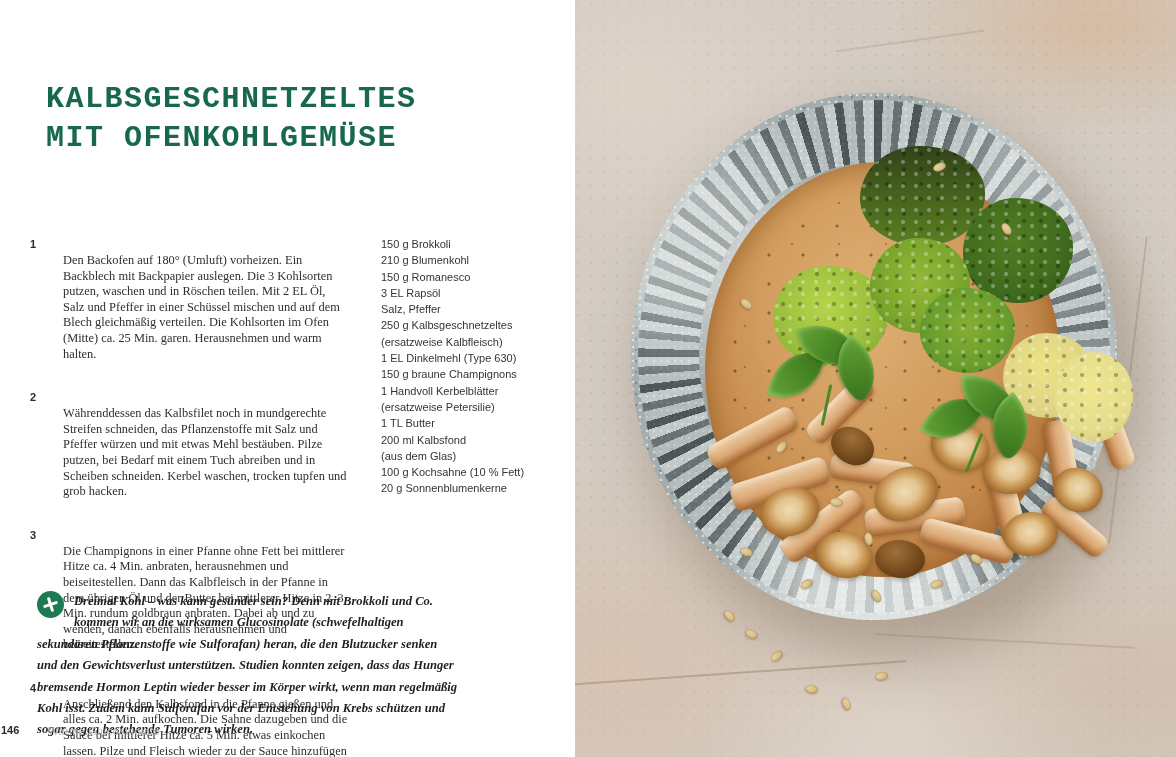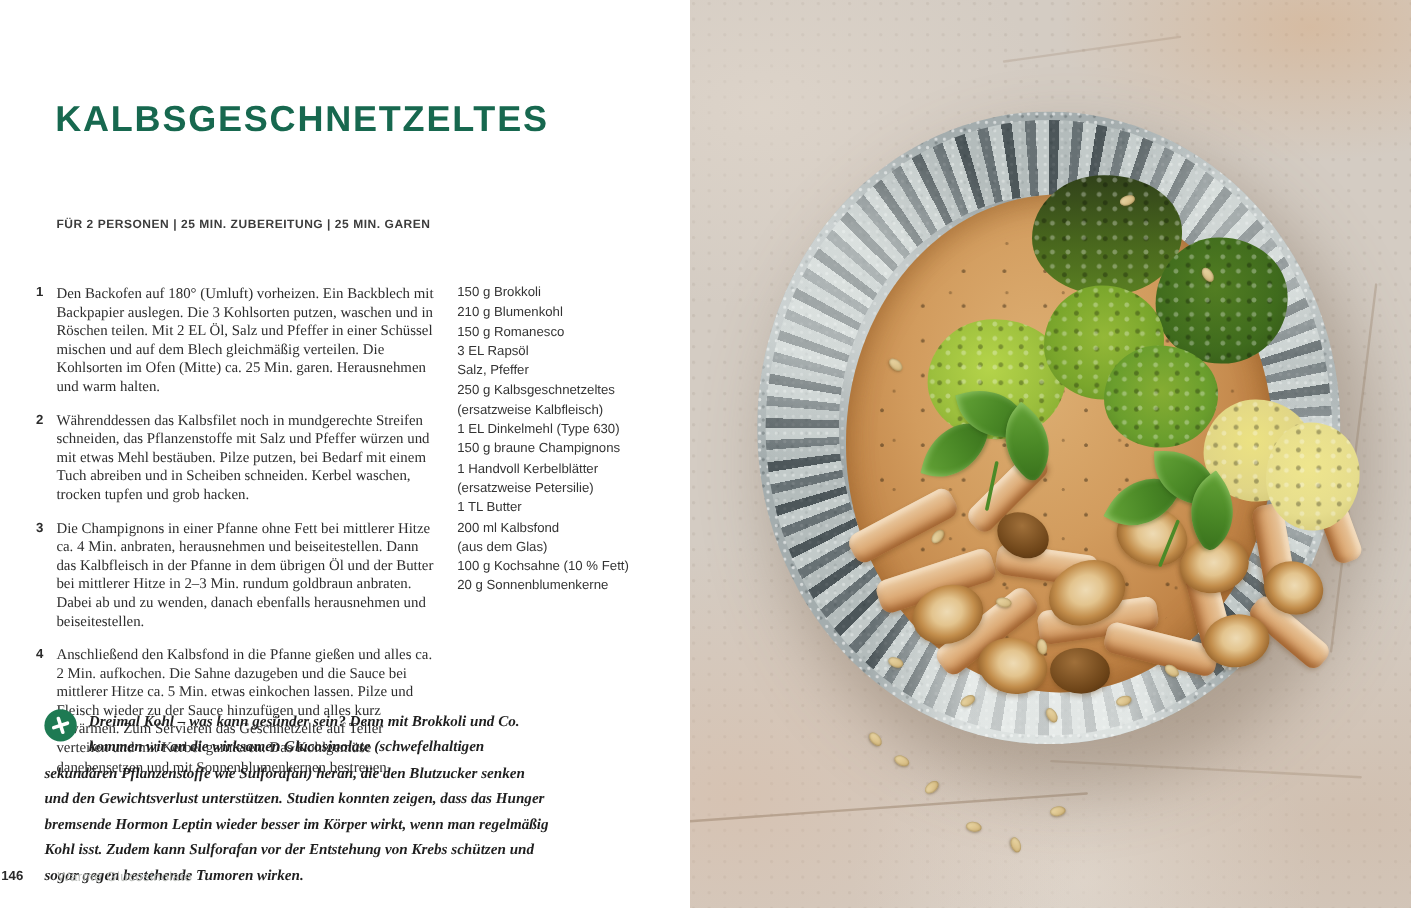--- a/index.html
+++ b/index.html
@@ -1,28 +1,28 @@
 <!DOCTYPE html>
 <html><head>
 <meta charset="utf-8">
 <style>
   html,body{margin:0;padding:0;background:#e9e9e9;}
   .stage{position:relative;width:1176px;height:757px;margin:0 auto;background:#ffffff;overflow:hidden;
          font-family:"Liberation Sans",sans-serif;}
   
   .left-page{position:absolute;left:0;top:0;width:575px;height:757px;background:#ffffff;}
   .title{position:absolute;left:46px;top:60px;width:480px;
-         font-family:Liberation Sans, sans-serif;font-weight:700;
+         font-family:Liberation Mono, monospace;font-weight:700;
          font-size:30px;line-height:39px;letter-spacing:1.5px;color:#17684f;}
   .meta{position:absolute;left:47px;top:179px;width:420px;
         font-size:10px;font-weight:700;letter-spacing:.45px;line-height:18px;color:#3c3c3c;}
   .steps{position:absolute;left:30px;top:237px;width:334px;}
   .step{display:flex;margin-bottom:12px;}
   .step-num{width:17px;flex:0 0 17px;font-size:11px;font-weight:700;color:#2b2b2b;padding-top:1px;}
-  .step-text{margin:0;font-family:"Liberation Serif",serif;font-size:12.4px;line-height:15.6px;color:#2e2e2e;}
+  .step-text{margin:16px;font-family:"Liberation Serif",serif;font-size:12.4px;line-height:15.6px;color:#2e2e2e;}
   .ingredients{position:absolute;left:381px;top:236px;width:185px;
                font-size:11px;font-weight:400;line-height:16.3px;color:#343434;}
   .ingredient{white-space:nowrap;}
   .tip{position:absolute;left:37px;top:591px;width:422px;
        font-family:"Liberation Serif",serif;font-style:italic;font-weight:700;
        font-size:12.6px;line-height:21.4px;color:#1f1f1f;}
   .tip-icon{float:left;width:27px;height:27px;margin:0 10px 2px 0;border-radius:50%;
             background:#1e7a53;position:relative;}
   .tip-icon::before,.tip-icon::after{content:"";position:absolute;background:#ffffff;border-radius:2px;}
   .tip-icon::before{left:6px;top:12px;width:15px;height:3px;transform:rotate(-18deg);}
@@ -94,24 +94,24 @@
      box-shadow:inset 2px 2px 5px rgba(220,255,180,.35), 0 2px 3px rgba(40,70,15,.3);}
   .stem{position:absolute;width:3px;height:42px;border-radius:2px;background:#4c8a28;}
 </style>
 </head>
 <body>
 
 <div class="stage">
 
   <div class="left-page">
     <h1 class="title"><span>KALBSGESCHNETZELTES</span><br>
+      <span>MIT OFENKOHLGEMÜSE</span>
     </h1>
 
     <div class="meta">
-      <div>FÜR 2 PERSONEN | 25 MIN. ZUBEREITUNG | 25 MIN. GAREN</div>
     </div>
 
     <div class="steps">
       <div class="step">
         <span class="step-num">1</span>
         <p class="step-text">Den Backofen auf 180° (Umluft) vorheizen. Ein Backblech mit Backpapier auslegen. Die 3 Kohlsorten putzen, waschen und in Röschen teilen. Mit 2 EL Öl, Salz und Pfeffer in einer Schüssel mischen und auf dem Blech gleichmäßig verteilen. Die Kohlsorten im Ofen (Mitte) ca. 25 Min. garen. Herausnehmen und warm halten.</p>
       </div>
       <div class="step">
         <span class="step-num">2</span>
         <p class="step-text">Währenddessen das Kalbsfilet noch in mundgerechte Streifen schneiden, das Pflanzenstoffe mit Salz und Pfeffer würzen und mit etwas Mehl bestäuben. Pilze putzen, bei Bedarf mit einem Tuch abreiben und in Scheiben schneiden. Kerbel waschen, trocken tupfen und grob hacken.</p>

